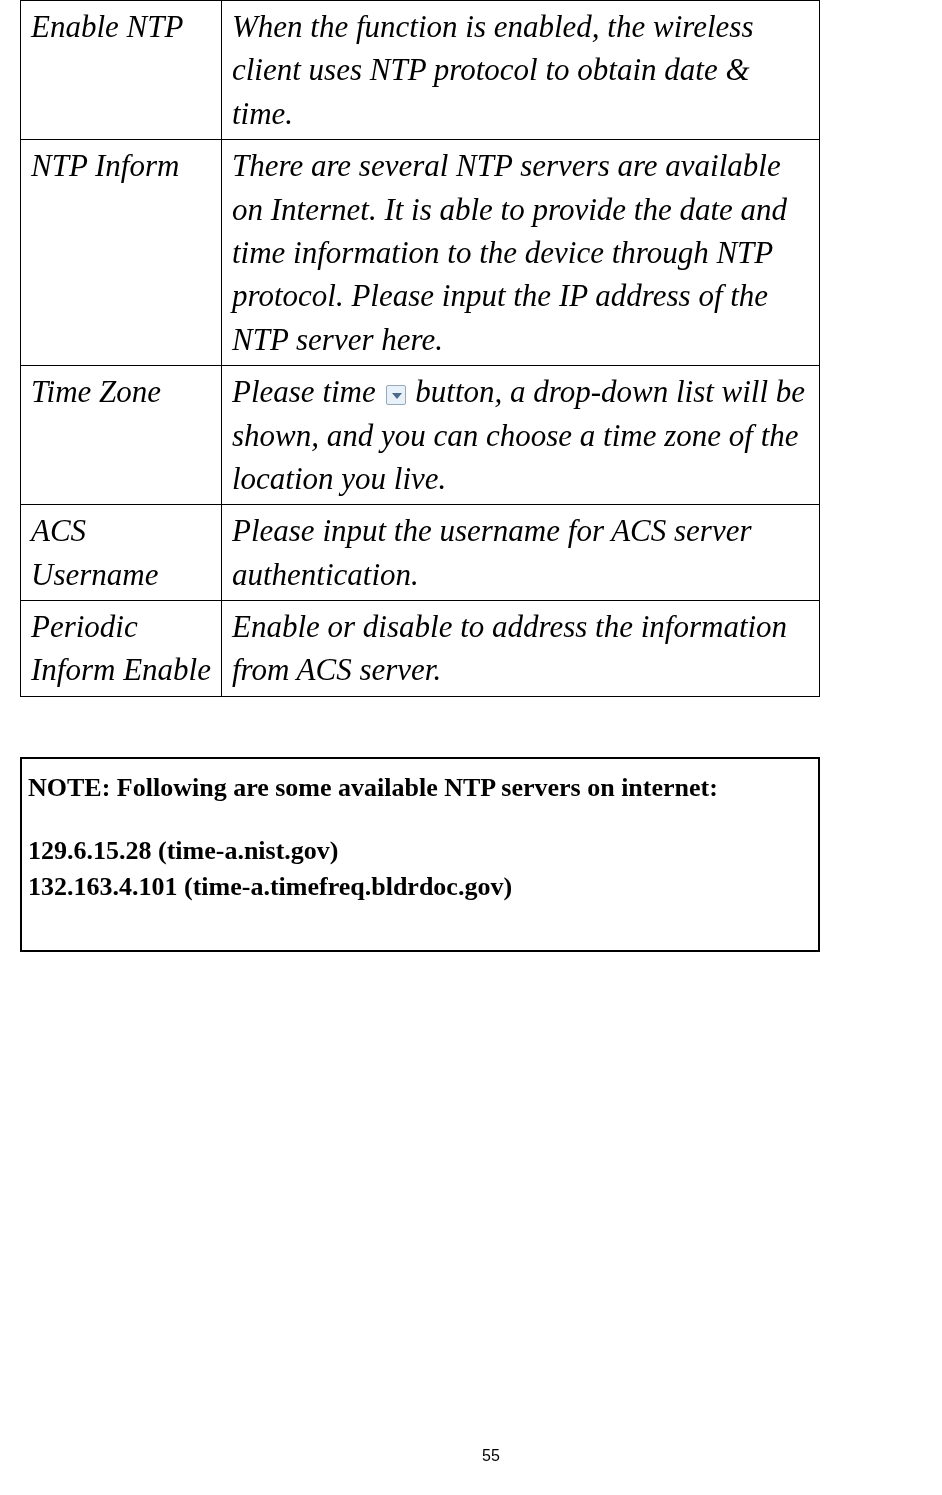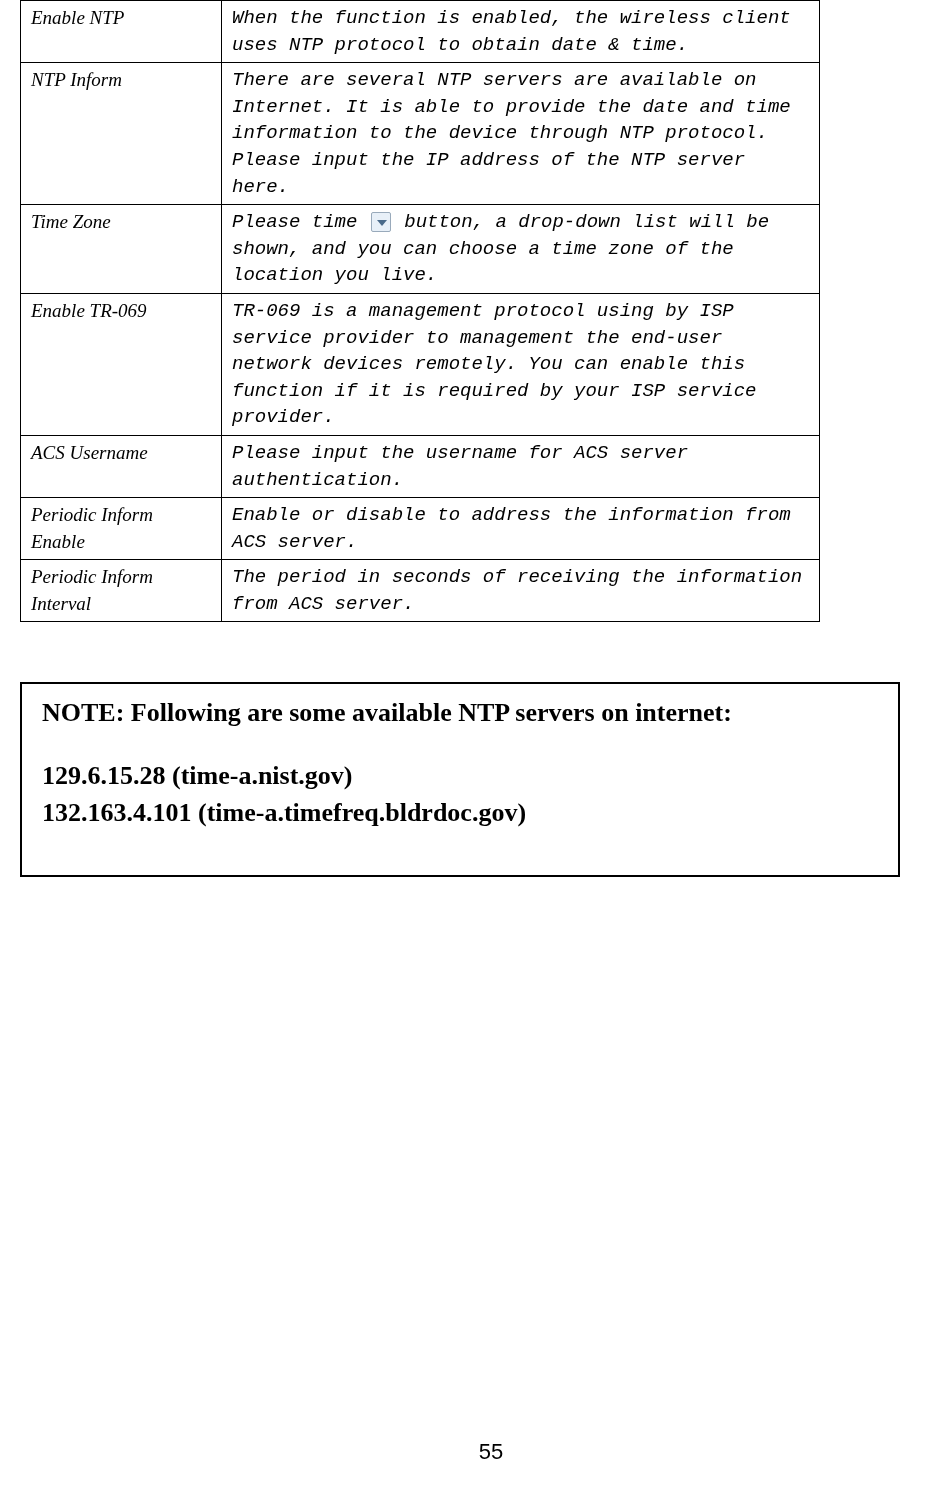--- a/index.html
+++ b/index.html
@@ -21,29 +21,28 @@
     table.params {
       border-collapse: collapse;
       width: 800px;
       margin-left: 0;
     }
     table.params td {
       border: 1px solid #000;
       padding: 4px 10px;
       vertical-align: top;
       font-style: italic;
-      font-size: 19px;
+      font-size: 31px;
       line-height: 1.4;
     }
     table.params td.label {
       width: 200px;
     }
     table.params td.desc {
       width: 595px;
-      font-family: Liberation Mono, monospace;
     }
     .dropdown-icon {
       display: inline-block;
       width: 20px;
       height: 20px;
       background: #e8f0f8;
       border: 1px solid #9ab;
       border-radius: 2px;
       vertical-align: middle;
       position: relative;
@@ -55,23 +54,23 @@
       top: 7px;
       left: 5px;
       width: 0;
       height: 0;
       border-left: 5px solid transparent;
       border-right: 5px solid transparent;
       border-top: 6px solid #4a6a8a;
     }
     .note-box {
       border: 2px solid #000;
-      width: 880px;
+      width: 800px;
       margin-top: 60px;
-      padding: 14px 20px;
+      padding: 14px 6px;
       font-size: 26px;
       font-weight: bold;
       font-style: normal;
     }
     .note-title {
       text-align: left;
       margin-bottom: 30px;
     }
     .note-servers {
       margin-bottom: 30px;
@@ -79,21 +78,21 @@
     }
     .note-footer {
       text-align: left;
     }
     .page-number {
       position: absolute;
       bottom: 30px;
       left: 0;
       right: 0;
       text-align: center;
-      font-size: 22px;
+      font-size: 16px;
       font-family: Arial, sans-serif;
       font-style: normal;
       font-weight: normal;
       margin-left: 40px;
     }
   </style>
 </head>
 <body>
 
 <div class="content">
@@ -107,34 +106,26 @@
         <td class="label">NTP Inform</td>
         <td class="desc">There are several NTP servers are available on Internet. It is able to provide the date and time information to the device through NTP protocol. Please input the IP address of the NTP server here.</td>
       </tr>
       <tr>
         <td class="label">Time Zone</td>
         <td class="desc">
           <span>Please time </span><span class="dropdown-icon"></span><span> button, a drop-down list will be shown, and you can choose a time zone of the location you live.</span>
         </td>
       </tr>
       <tr>
-        <td class="label">Enable TR-069</td>
-        <td class="desc">TR-069 is a management protocol using by ISP service provider to management the end-user network devices remotely. You can enable this function if it is required by your ISP service provider.</td>
-      </tr>
-      <tr>
         <td class="label">ACS Username</td>
         <td class="desc">Please input the username for ACS server authentication.</td>
       </tr>
       <tr>
         <td class="label">Periodic Inform Enable</td>
         <td class="desc">Enable or disable to address the information from ACS server.</td>
-      </tr>
-      <tr>
-        <td class="label">Periodic Inform Interval</td>
-        <td class="desc">The period in seconds of receiving the information from ACS server.</td>
       </tr>
     </tbody>
   </table>
 
   <div class="note-box">
     <div class="note-title">NOTE: Following are some available NTP servers on internet:</div>
     <div class="note-servers">
       <div>129.6.15.28 (time-a.nist.gov)</div>
       <div>132.163.4.101 (time-a.timefreq.bldrdoc.gov)</div>
     </div>

